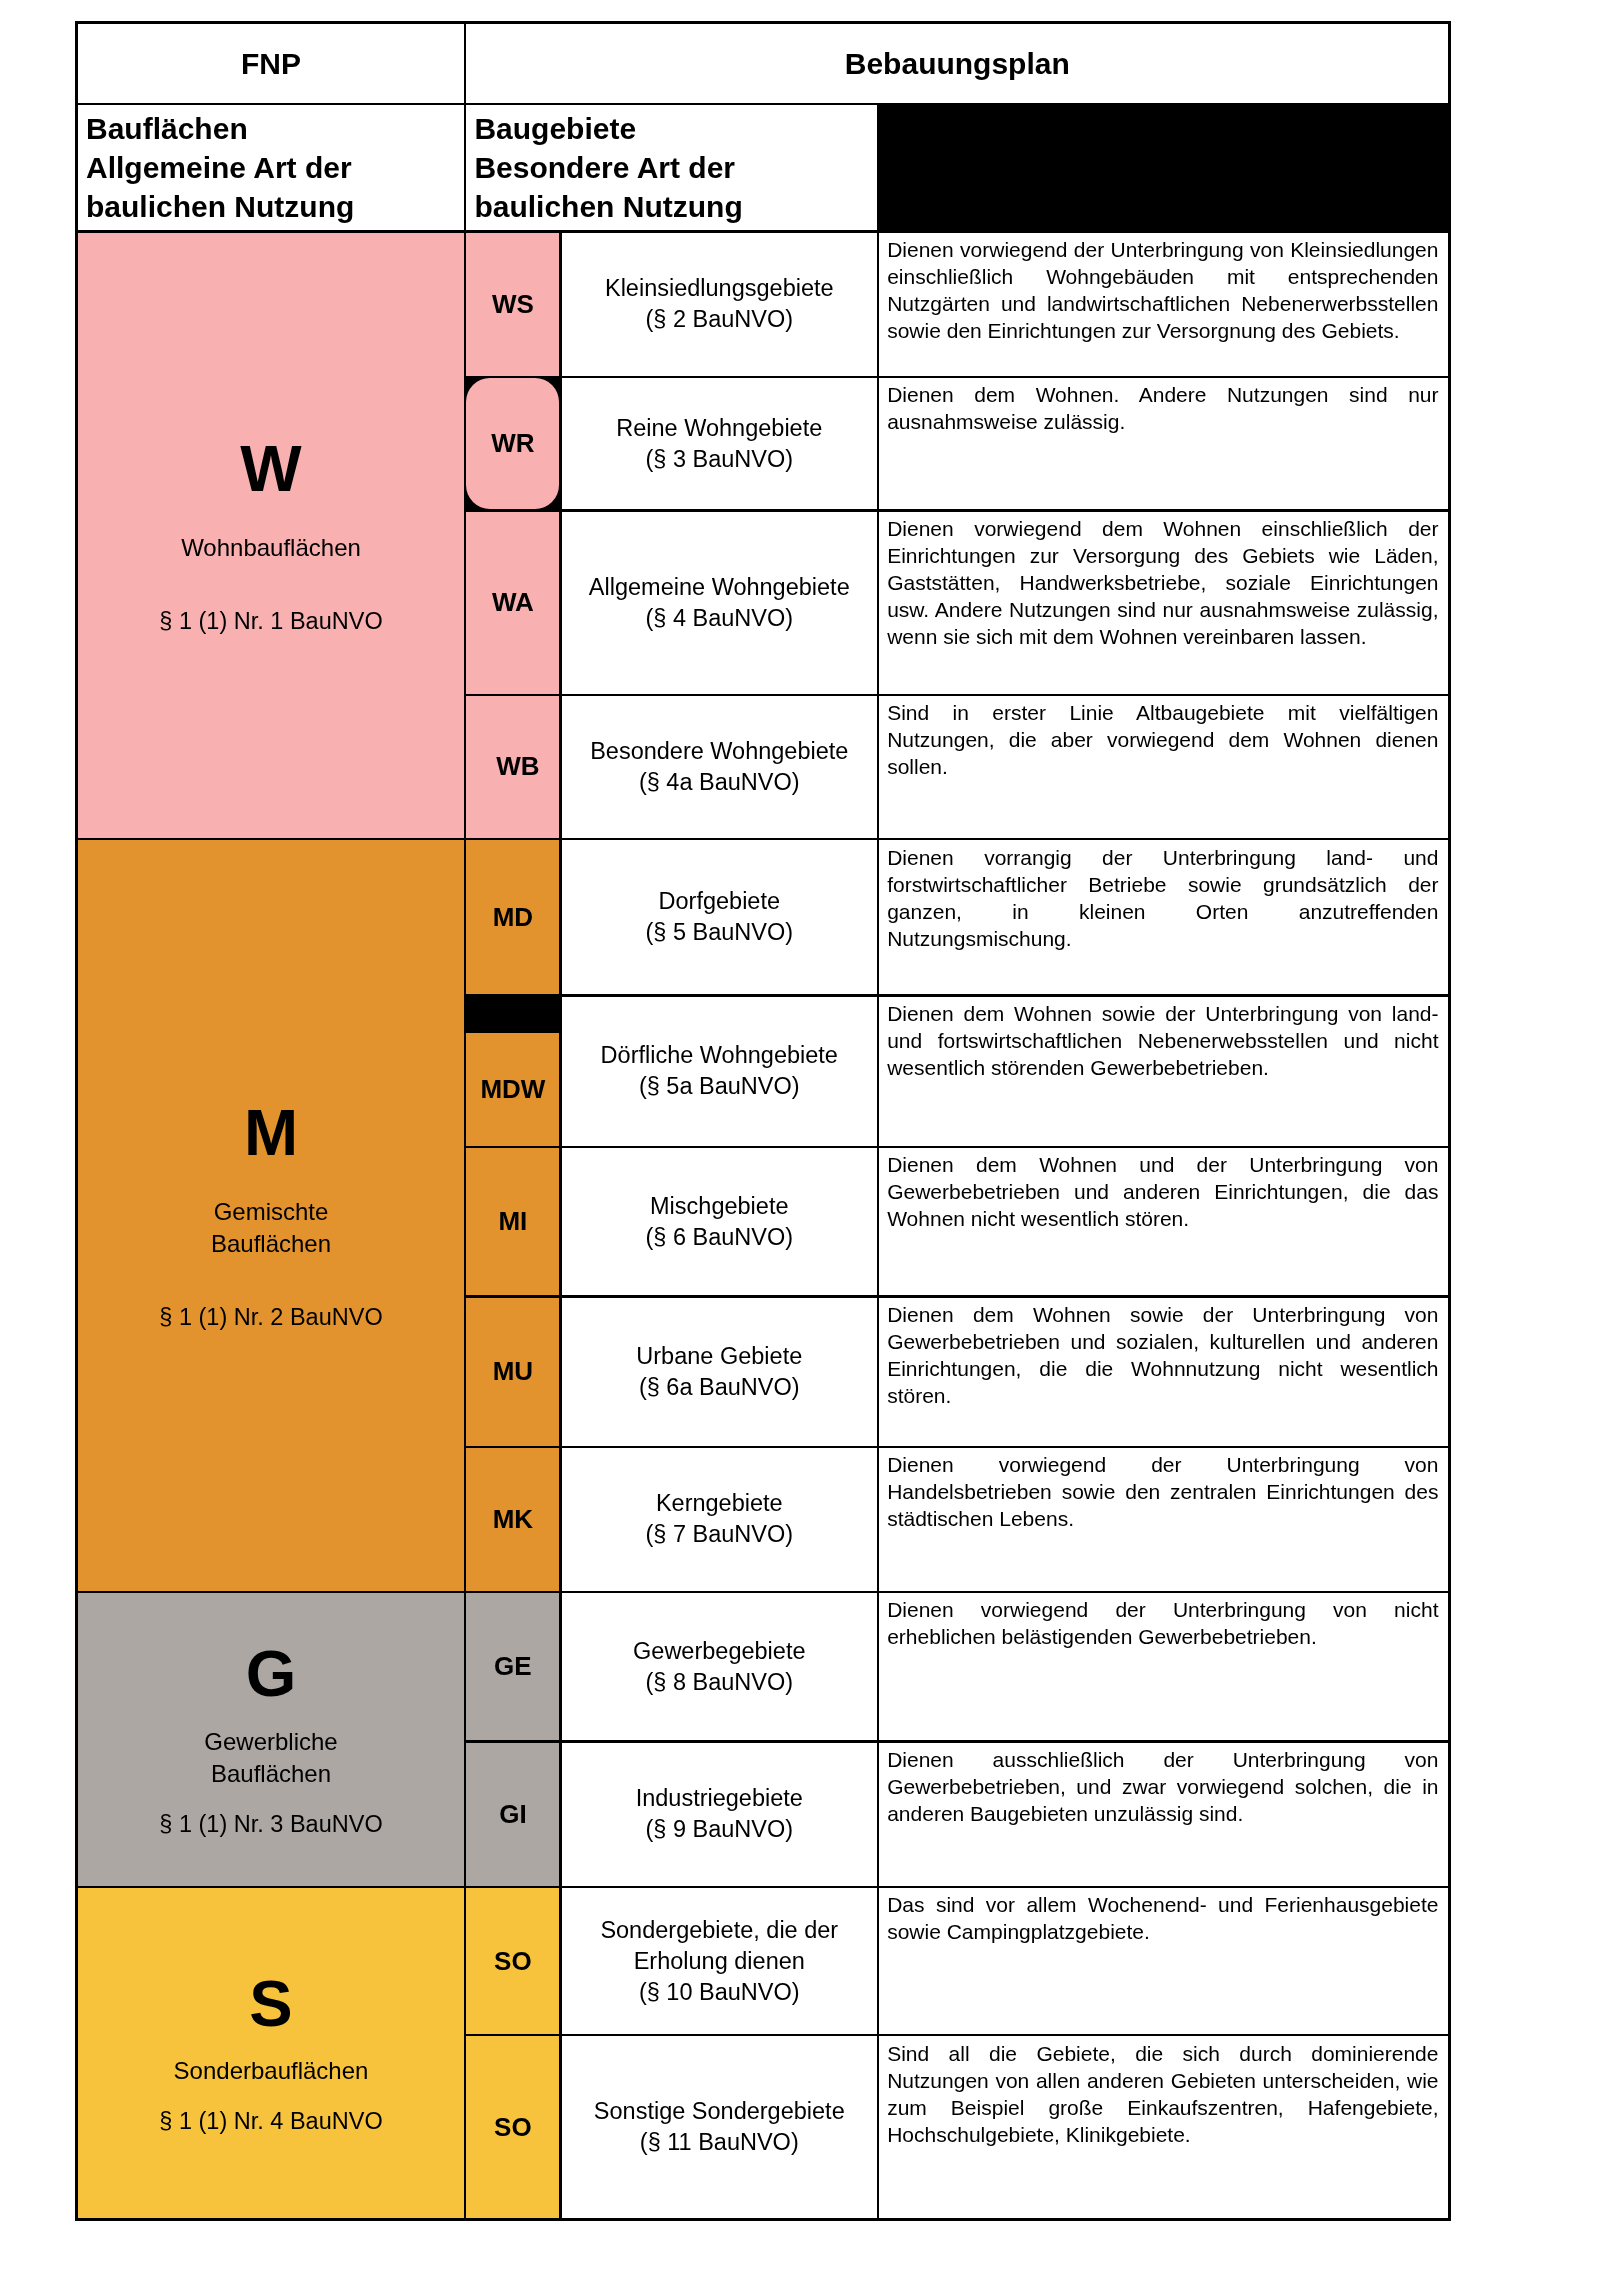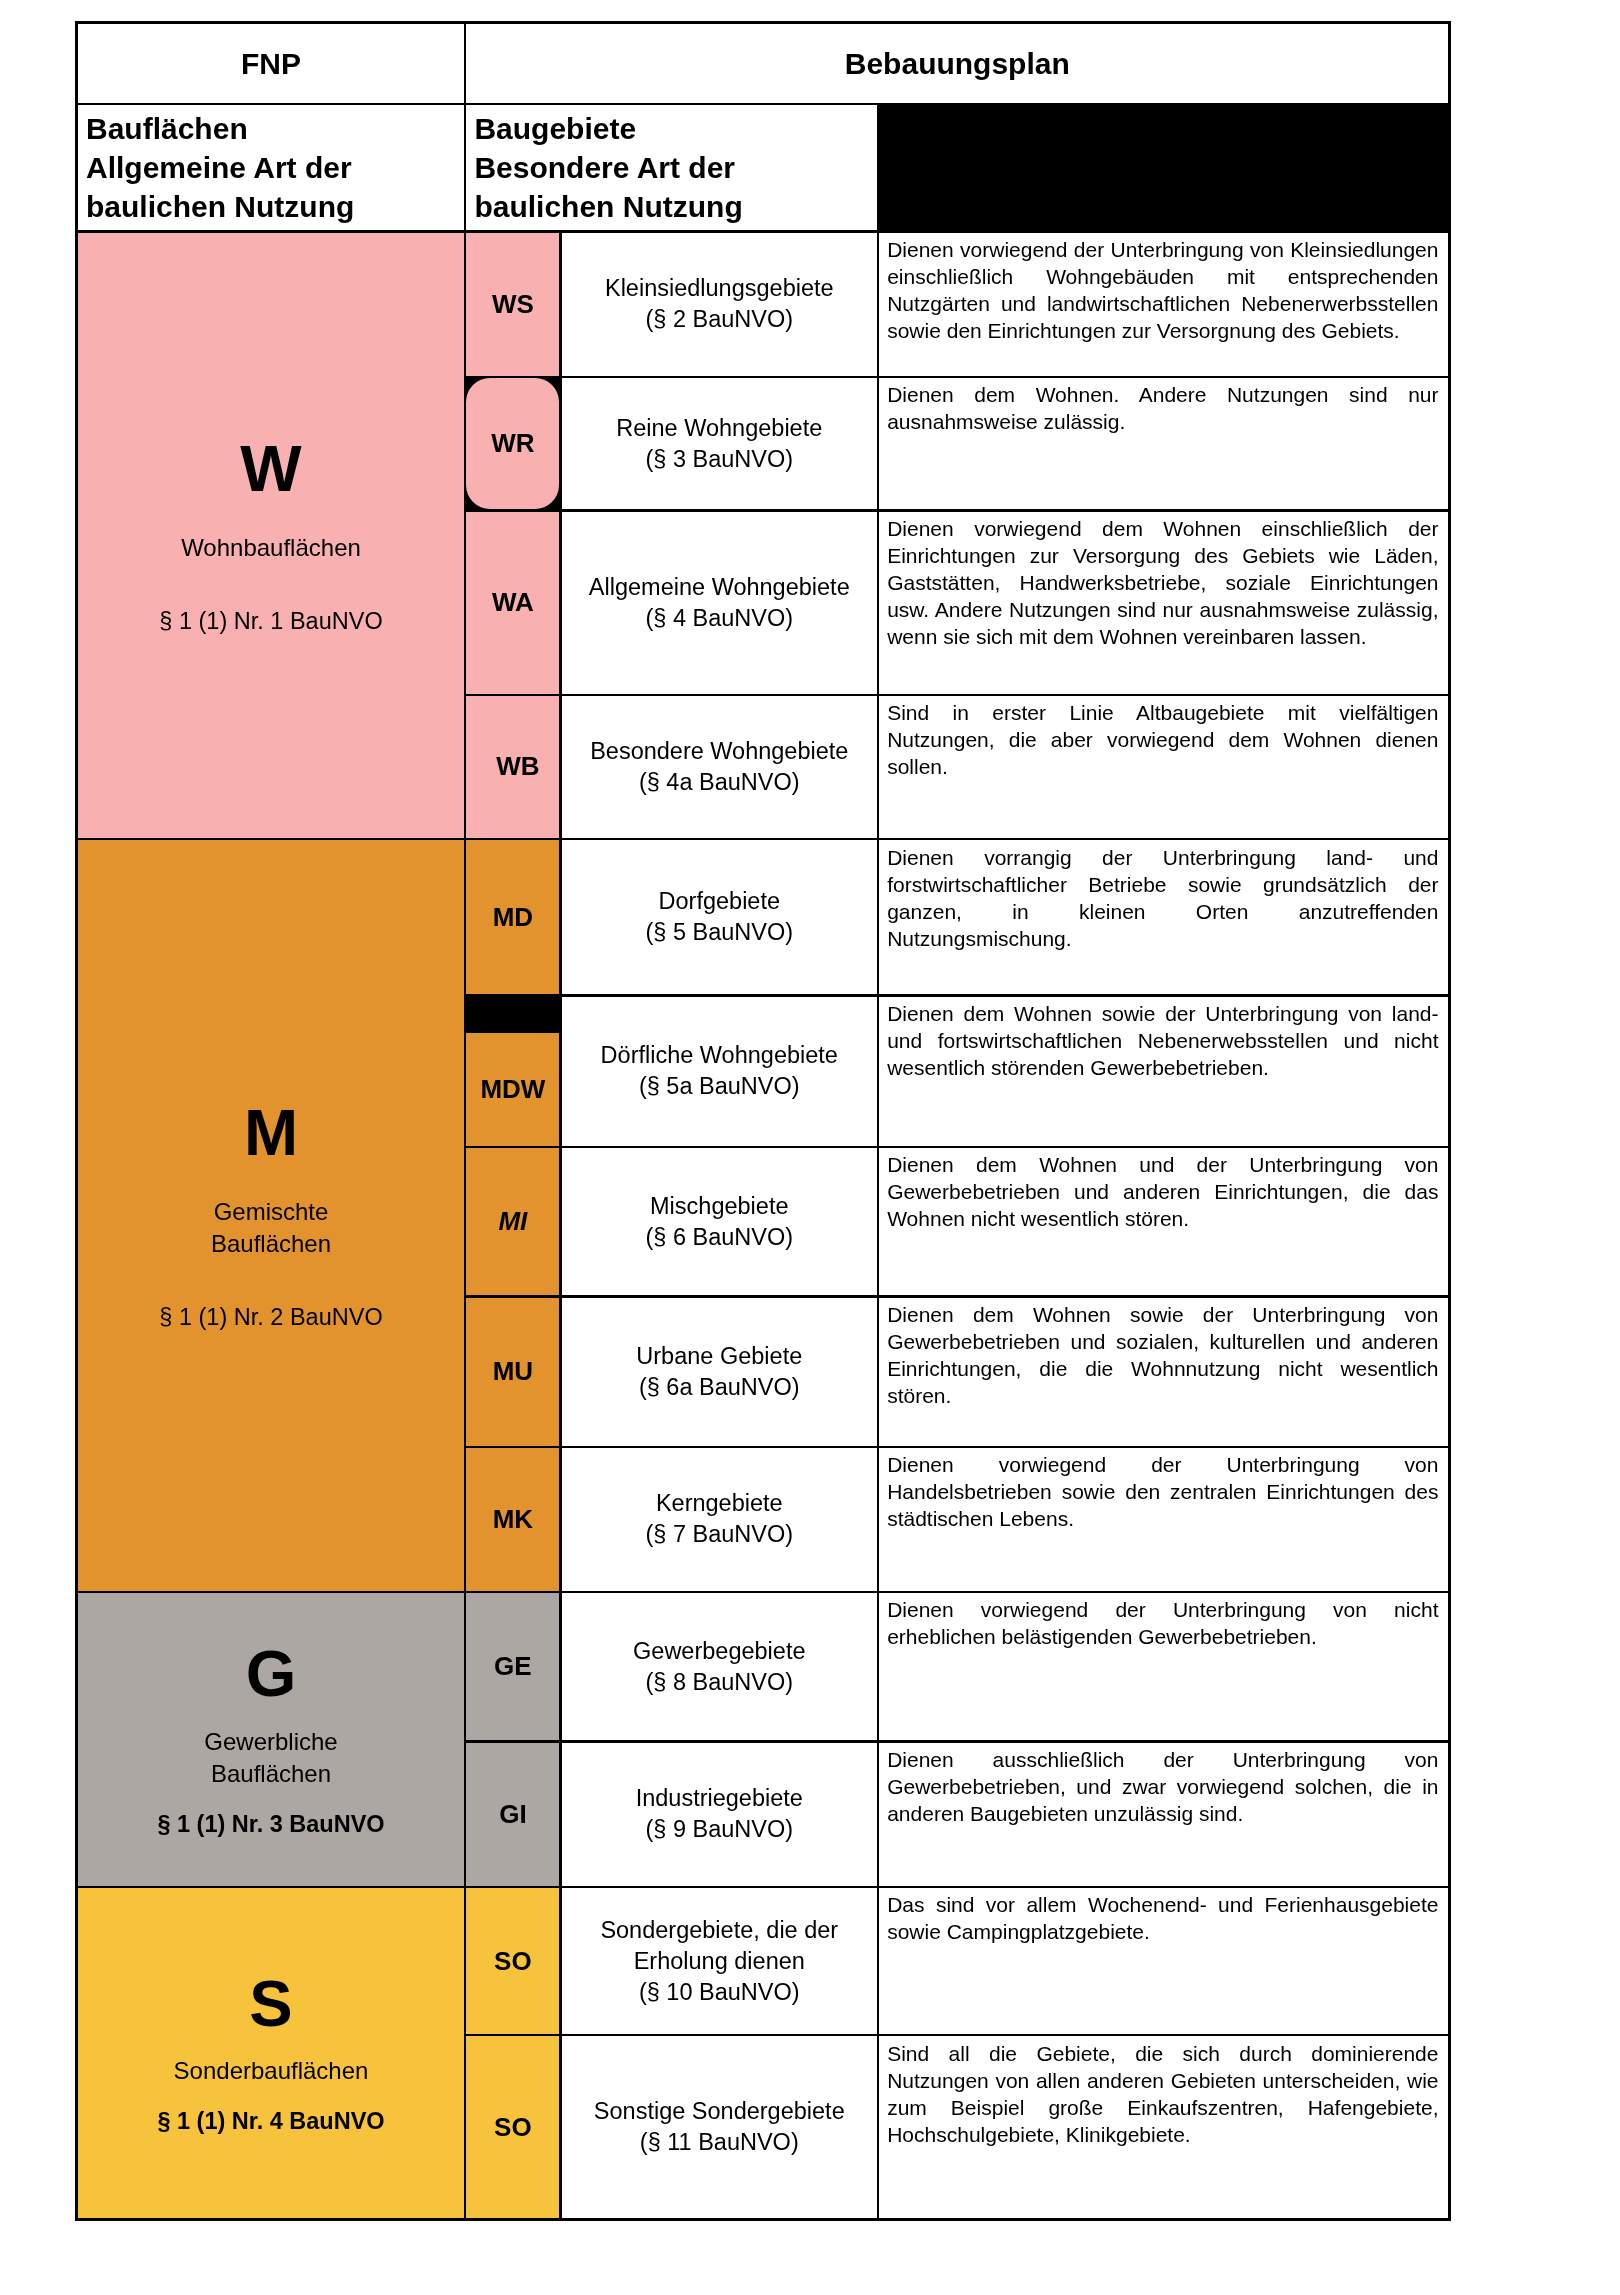--- a/index.html
+++ b/index.html
@@ -39,21 +39,21 @@
     text-align:justify; padding:3.2px 9.7px 3.2px 8px;
   }
   .group {
     display:flex; flex-direction:column;
     align-items:center; justify-content:center; text-align:center;
   }
   .gcode { font-size:65px; font-weight:bold; line-height:1; }
   .glabel { font-size:24px; line-height:32px; margin-top:31px; white-space:pre-line; }
   .gref  { font-size:23.5px; margin-top:44px; }
   .group.small .glabel { margin-top:19.4px; }
-  .group.small .gref  { margin-top:21px;font-weight:bold; }
+  .group.small .gref  { margin-top:21px; }
 </style>
 </head>
 <body>
 
 <div class="table">
 
   <div class="cell th center" style="grid-column:1;grid-row:1">FNP</div>
   <div class="cell th center" style="grid-column:2 / span 3;grid-row:1">Bebauungsplan</div>
 
   <div class="cell th left" style="grid-column:1;grid-row:2">Bauflächen
@@ -109,21 +109,21 @@
   <div class="cell abbr" style="grid-area: 7 / 2; background: rgb(227, 147, 46);">MD</div>
   <div class="cell name" style="grid-column:3;grid-row:7">Dorfgebiete
 (§ 5 BauNVO)</div>
   <div class="cell zweck" style="grid-column:4;grid-row:7">Dienen vorrangig der Unterbringung land- und forstwirtschaftlicher Betriebe sowie grundsätzlich der ganzen, in kleinen Orten anzutreffenden Nutzungsmischung.</div>
 
   <div class="cell abbr" style="grid-area: 8 / 2; background: rgb(227, 147, 46); margin-top: 36px;">MDW</div>
   <div class="cell name" style="grid-column:3;grid-row:8">Dörfliche Wohngebiete
 (§ 5a BauNVO)</div>
   <div class="cell zweck" style="grid-column:4;grid-row:8">Dienen dem Wohnen sowie der Unterbringung von land- und fortswirtschaftlichen Nebenerwebsstellen und nicht wesentlich störenden Gewerbebetrieben.</div>
 
-  <div class="cell abbr" style="grid-area: 9 / 2; background: rgb(227, 147, 46); font-style: italic;">MI</div>
+  <div class="cell abbr" style="grid-area: 9 / 2; background: rgb(227, 147, 46);">MI</div>
   <div class="cell name" style="grid-column:3;grid-row:9">Mischgebiete
 (§ 6 BauNVO)</div>
   <div class="cell zweck" style="grid-column:4;grid-row:9">Dienen dem Wohnen und der Unterbringung von Gewerbebetrieben und anderen Einrichtungen, die das Wohnen nicht wesentlich stören.</div>
 
   <div class="cell abbr" style="grid-area: 10 / 2; background: rgb(227, 147, 46);">MU</div>
   <div class="cell name" style="grid-column:3;grid-row:10">Urbane Gebiete
 (§ 6a BauNVO)</div>
   <div class="cell zweck" style="grid-column:4;grid-row:10">Dienen dem Wohnen sowie der Unterbringung von Gewerbebetrieben und sozialen, kulturellen und anderen Einrichtungen, die die Wohnnutzung nicht wesentlich stören.</div>
 
   <div class="cell abbr" style="grid-area: 11 / 2; background: rgb(227, 147, 46);">MK</div>

